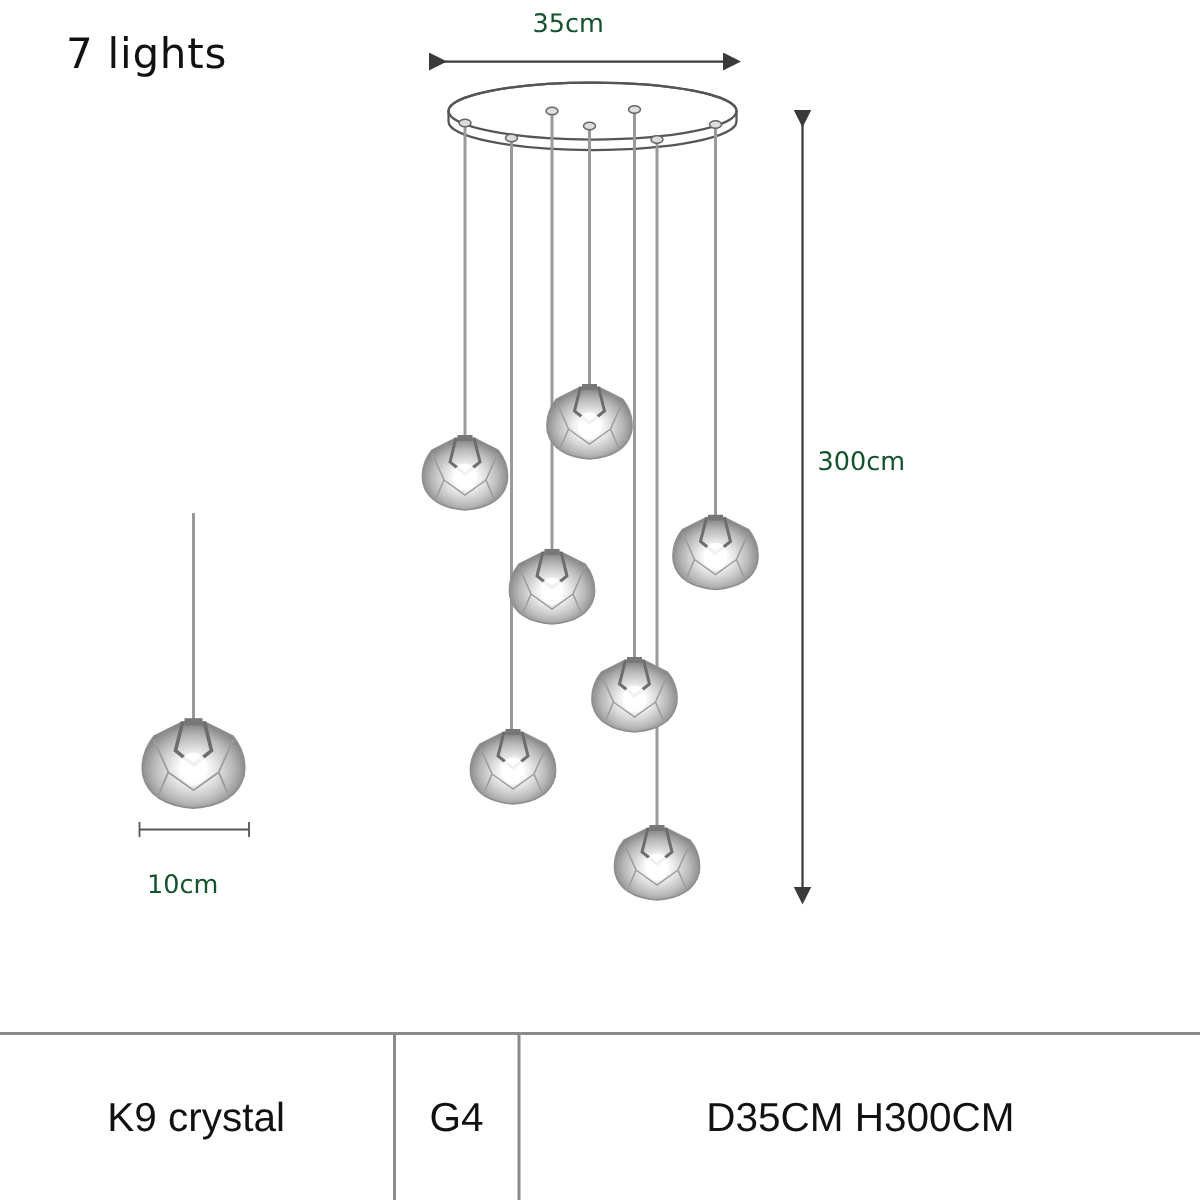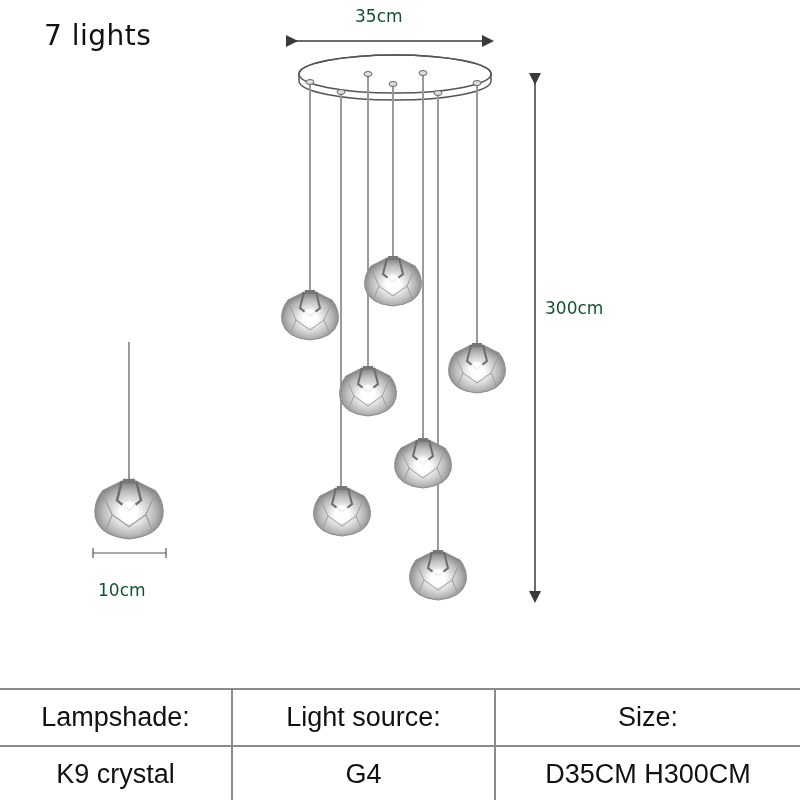--- a/index.html
+++ b/index.html
@@ -83,24 +83,19 @@
   <line x1="535" y1="82" x2="535" y2="600" stroke="#3a3a3a" stroke-width="1.5" marker-start="url(#arrowEnd)" marker-end="url(#arrowEnd)"></line>
 </svg>
 
 <div class="title">7 lights</div>
 <div class="label" style="left:355px; top:8px;">35cm</div>
 <div class="label" style="left:545px; top:300px;">300cm</div>
 <div class="label" style="left:98px; top:566px;margin-top:16px;">10cm</div>
 
 <table class="spec-table">
   <tbody>
-      <tr>
-    <td style="width:231px;">Lampshade:</td>
-    <td style="width:261px;">Light source:</td>
-    <td>Size:</td>
-  </tr>
   <tr>
     <td>K9 crystal</td>
     <td>G4</td>
     <td>D35CM H300CM</td>
   </tr>
 </tbody>
   </table>
 
 </body></html>

